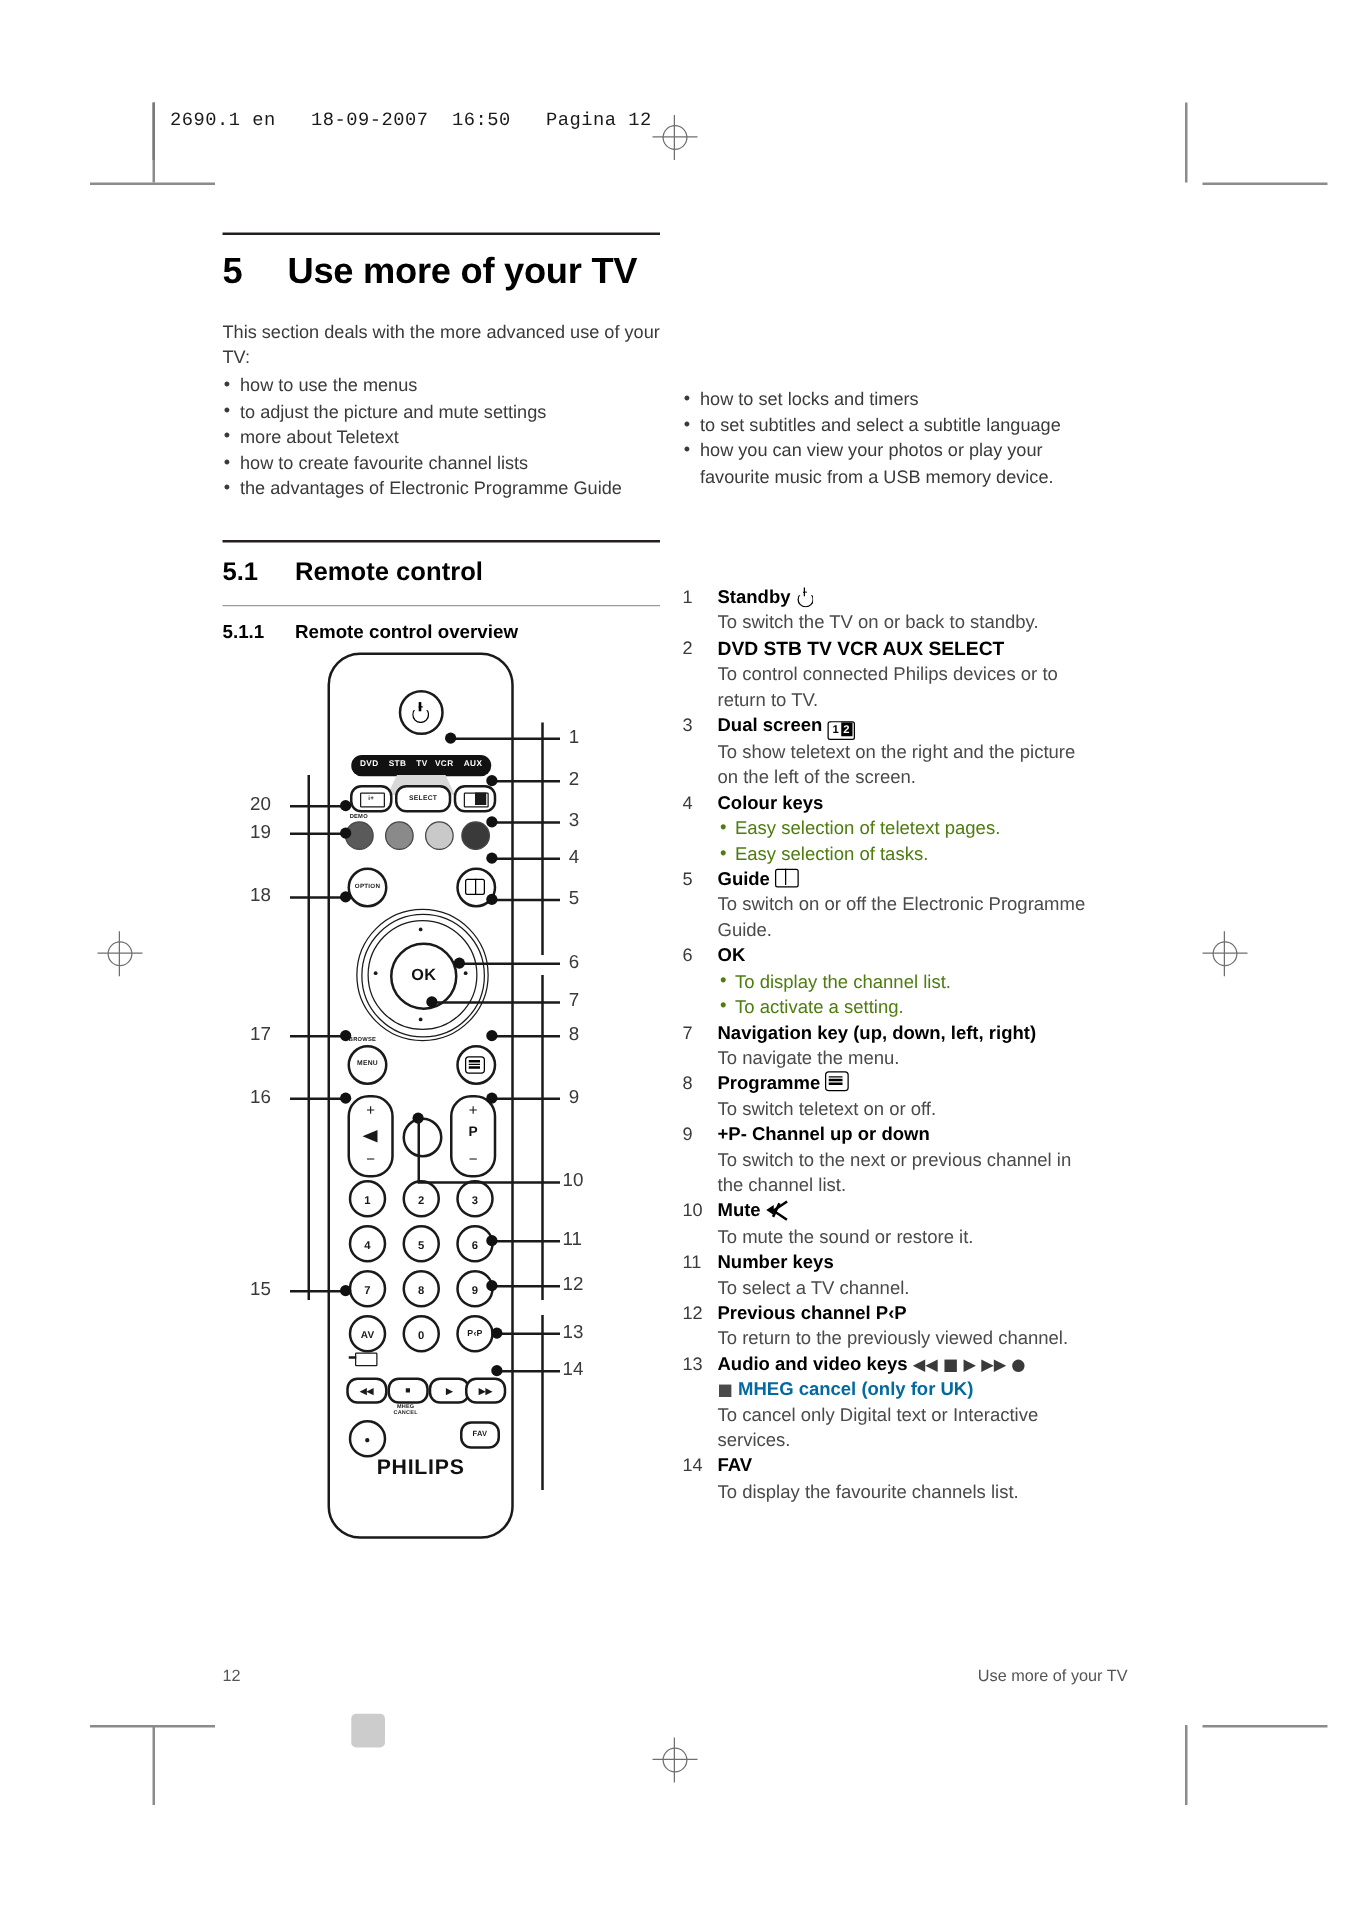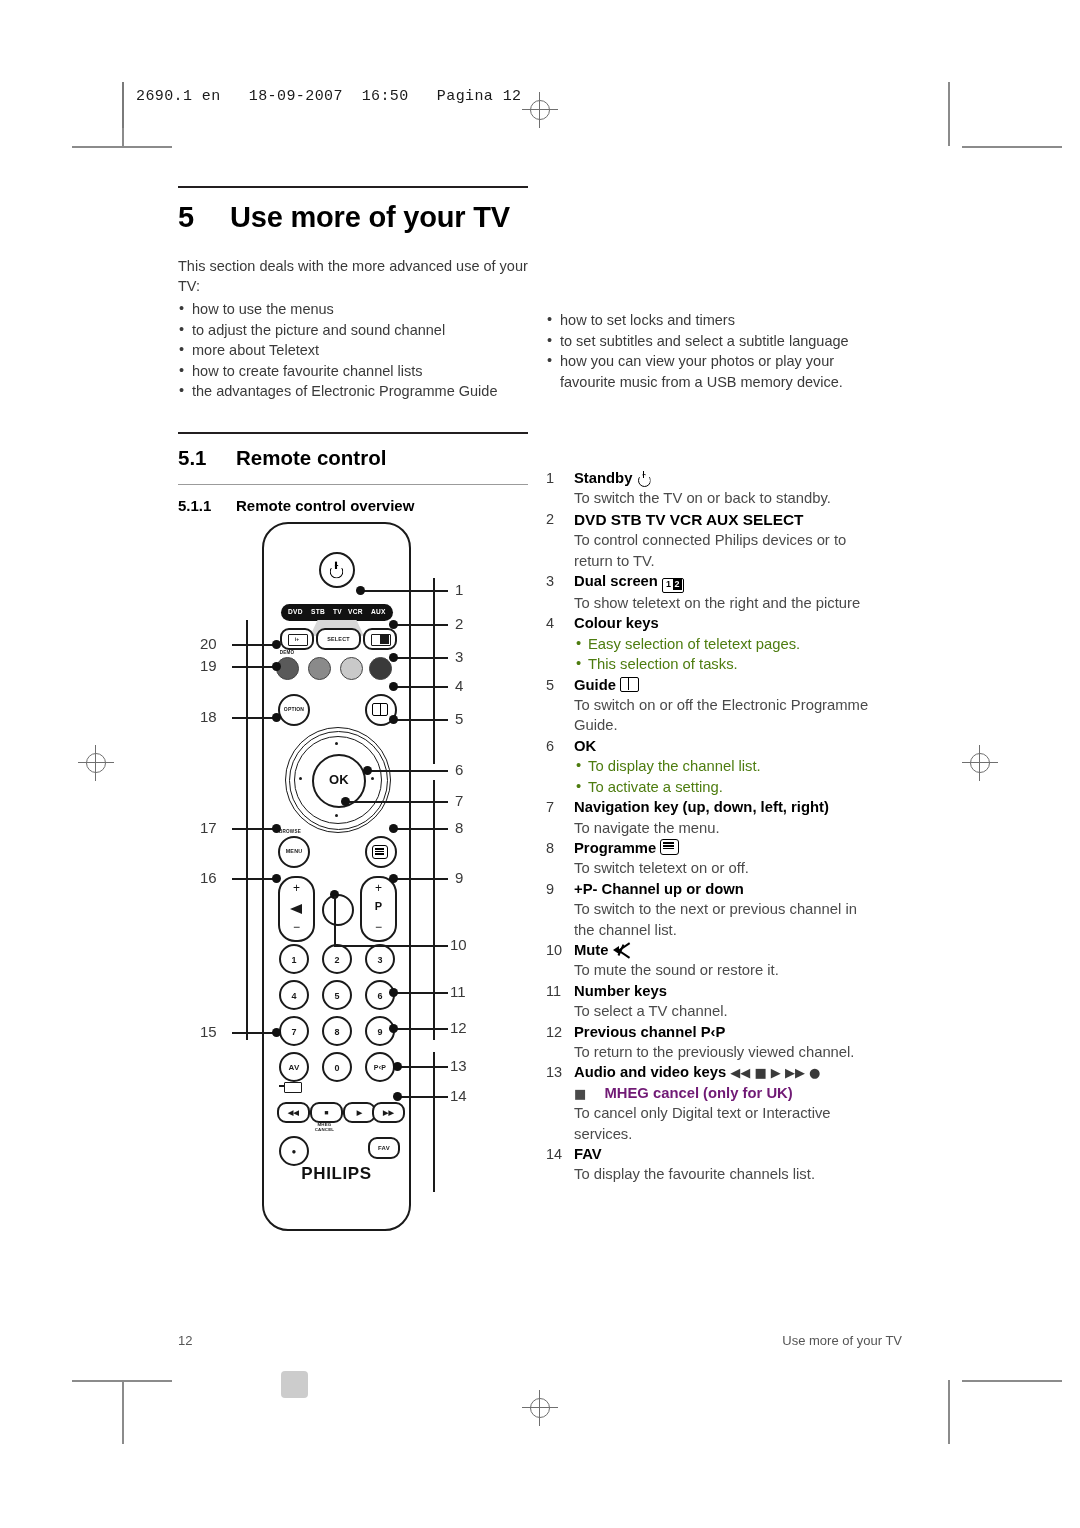--- a/index.html
+++ b/index.html
@@ -164,21 +164,21 @@
 <div class="page">
 
   <div class="colL">
     <div class="hrule"></div>
     <h1 class="chap">
       <span class="num">5</span><span>Use more of your TV</span>
     </h1>
     <div class="intro">This section deals with the more advanced use of your TV:</div>
     <ul class="bul" style="margin-top:2px;">
       <li><span>how to use the menus</span></li>
-      <li><span>to adjust the picture and sound channel</span></li>
+      <li><span>to adjust the picture and mute settings</span></li>
       <li><span>more about Teletext</span></li>
       <li><span>how to create favourite channel lists</span></li>
       <li><span>the advantages of Electronic Programme Guide</span></li>
     </ul>
   </div>
 
   <ul class="bul rightbullets">
     <li><span>how to set locks and timers</span></li>
     <li><span>to set subtitles and select a subtitle language</span></li>
     <li><span>how you can view your photos or play your</span>
@@ -211,28 +211,29 @@
     </div>
     <div class="ldesc">To control connected Philips devices or to</div>
     <div class="ldesc">return to TV.</div>
 
     <div class="lrow">
       <div class="lnum">3</div>
       <div class="lbody"><b>Dual screen</b>
         <span class="ic ic-dual"><span class="a">1</span><span class="b">2</span></span></div>
     </div>
     <div class="ldesc">To show teletext on the right and the picture</div>
+    <div class="ldesc">on the left of the screen.</div>
 
     <div class="lrow">
       <div class="lnum">4</div>
       <div class="lbody"><b>Colour keys</b></div>
     </div>
     <div class="lsub">
       <span class="b">Easy selection of teletext pages.</span>
-      <span class="b">This selection of tasks.</span>
+      <span class="b">Easy selection of tasks.</span>
     </div>
 
     <div class="lrow">
       <div class="lnum">5</div>
       <div class="lbody"><b>Guide</b>
         <span class="ic ic-book"></span></div>
     </div>
     <div class="ldesc">To switch on or off the Electronic Programme</div>
     <div class="ldesc">Guide.</div>
 
@@ -288,21 +289,21 @@
     </div>
     <div class="ldesc">To return to the previously viewed channel.</div>
 
     <div class="lrow">
       <div class="lnum">13</div>
       <div class="lbody"><b>Audio and video keys</b>
         <span class="gl" style="font-size:13px;">◀◀&nbsp;■&nbsp;▶&nbsp;▶▶&nbsp;●</span></div>
     </div>
     <div class="ldesc">
       <span class="gl" style="font-size:13px;">■</span>
-      <b style="color:#701a75;margin-left:14px;">MHEG cancel (only for UK)</b></div>
+      <b style="color:#0369a1;">MHEG cancel (only for UK)</b></div>
     <div class="ldesc">To cancel only Digital text or Interactive</div>
     <div class="ldesc">services.</div>
 
     <div class="lrow">
       <div class="lnum">14</div>
       <div class="lbody"><b>FAV</b></div>
     </div>
     <div class="ldesc">To display the favourite channels list.</div>
   </div>
 

